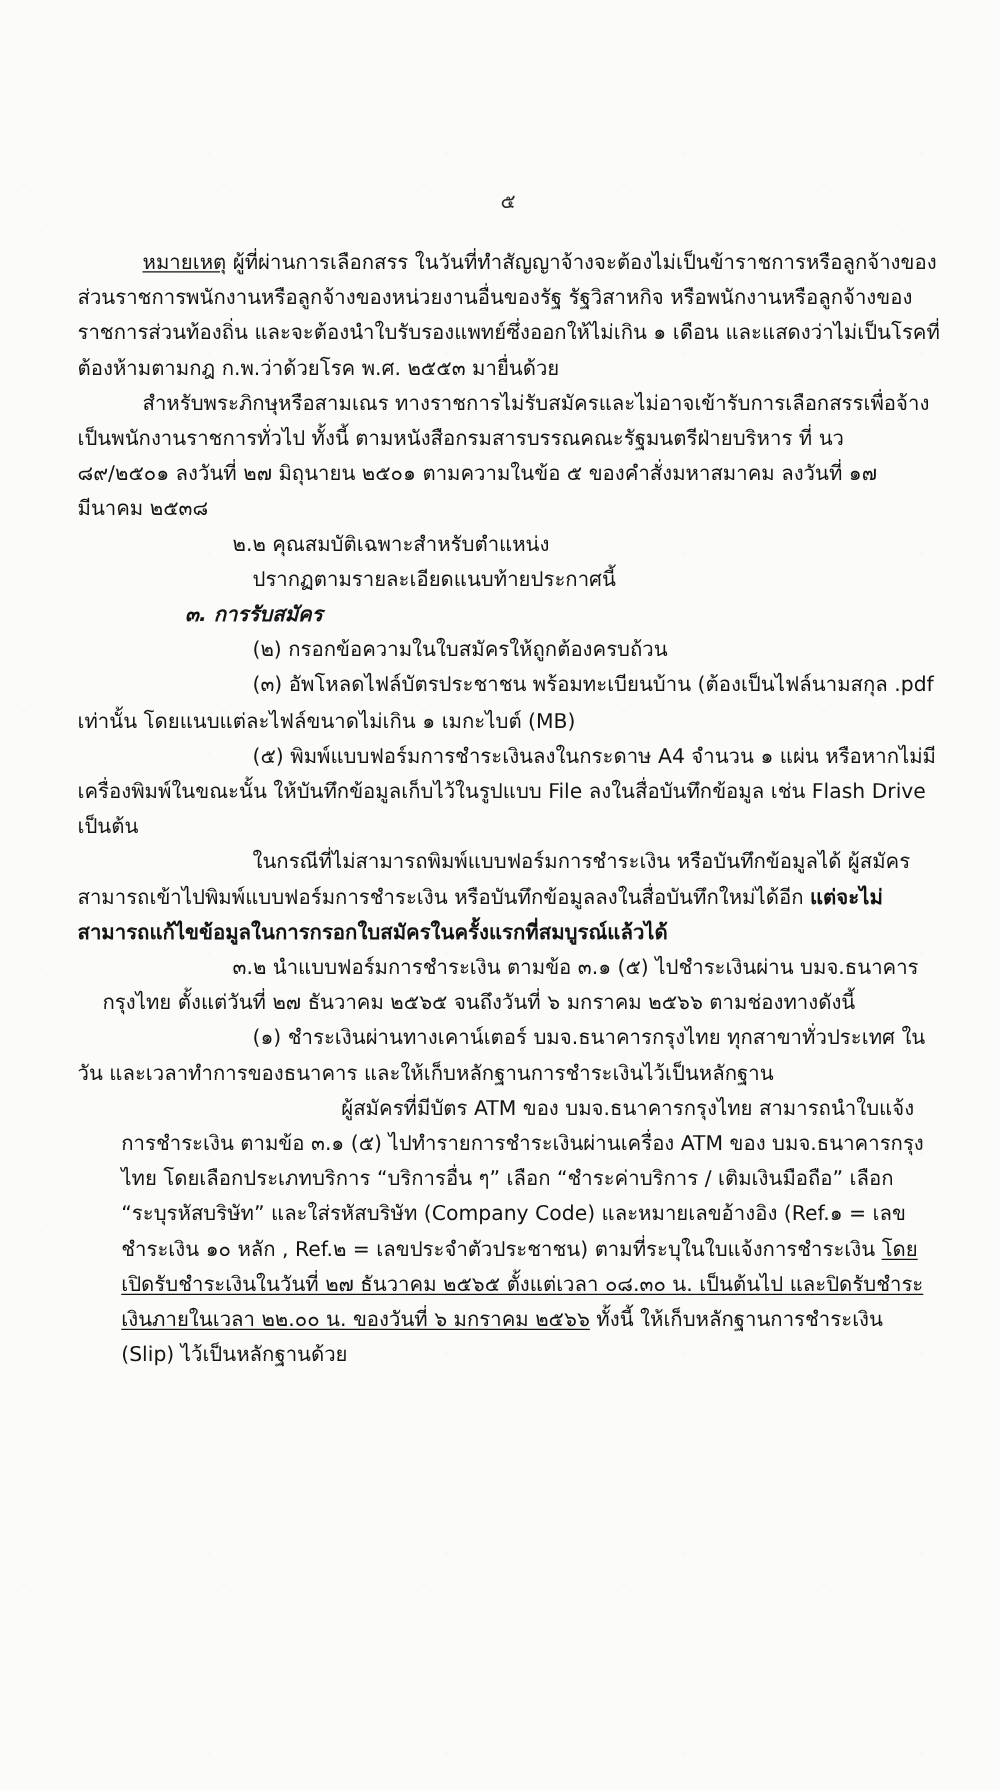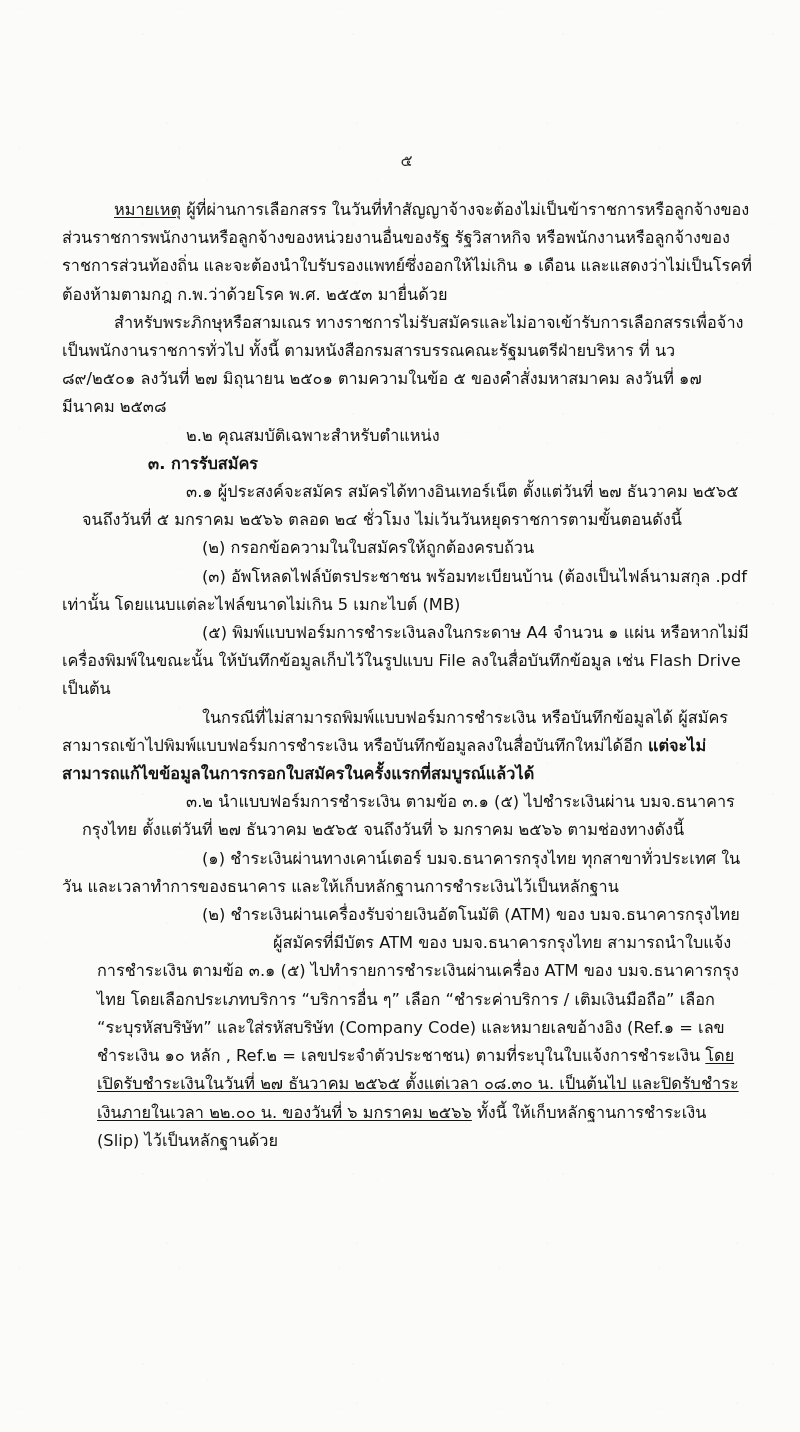--- a/index.html
+++ b/index.html
@@ -64,21 +64,21 @@
   }
   p {
     margin: 0 0 0 0;
     text-indent: 0;
   }
   .p-block { margin-bottom: 0px; }
   .ind-1 { text-indent: 52px; }
   .ind-2 { text-indent: 104px; margin-left: 20px; }
   .ind-3 { text-indent: 140px; }
   .ind-4 { text-indent: 176px; margin-left: 35px; }
-  .ind-head { text-indent: 86px; }
+  .ind-head { text-indent: 86px; font-style: italic; }
   .u { text-decoration: underline; text-underline-offset: 2px; }
   .b { font-weight: bold; }
 </style>
 </head>
 <body>
 
 <div class="page">
   <div class="content">
 
     <div class="page-number">๕</div>
@@ -86,42 +86,41 @@
     <div class="body-text">
 
       <p class="p-block ind-1">
         <span class="u">หมายเหตุ</span><span>  ผู้ที่ผ่านการเลือกสรร ในวันที่ทำสัญญาจ้างจะต้องไม่เป็นข้าราชการหรือลูกจ้างของส่วนราชการพนักงานหรือลูกจ้างของหน่วยงานอื่นของรัฐ รัฐวิสาหกิจ หรือพนักงานหรือลูกจ้างของราชการส่วนท้องถิ่น และจะต้องนำใบรับรองแพทย์ซึ่งออกให้ไม่เกิน ๑ เดือน และแสดงว่าไม่เป็นโรคที่ต้องห้ามตามกฎ ก.พ.ว่าด้วยโรค พ.ศ. ๒๕๕๓ มายื่นด้วย</span>
       </p>
 
       <p class="p-block ind-1">สำหรับพระภิกษุหรือสามเณร ทางราชการไม่รับสมัครและไม่อาจเข้ารับการเลือกสรรเพื่อจ้างเป็นพนักงานราชการทั่วไป ทั้งนี้ ตามหนังสือกรมสารบรรณคณะรัฐมนตรีฝ่ายบริหาร ที่ นว ๘๙/๒๕๐๑ ลงวันที่ ๒๗ มิถุนายน ๒๕๐๑ ตามความในข้อ ๕ ของคำสั่งมหาสมาคม ลงวันที่ ๑๗ มีนาคม ๒๕๓๘</p>
 
       <p class="p-block ind-2">๒.๒ คุณสมบัติเฉพาะสำหรับตำแหน่ง</p>
 
+      <p class="p-block ind-3">ปรากฏตามรายละเอียดแนบท้ายประกาศนี้</p>
 
       <p class="p-block ind-head b">๓. การรับสมัคร</p>
 
-      <p class="p-block ind-2">๓.๑ ผู้ประสงค์จะสมัคร สมัครได้ทางอินเทอร์เน็ต ตั้งแต่วันที่ ๒๗ ธันวาคม ๒๕๖๕ จนถึงวันที่ ๕ มกราคม ๒๕๖๖ ตลอด ๒๔ ชั่วโมง ไม่เว้นวันหยุดราชการตามขั้นตอนดังนี้</p>
 
 
       <p class="p-block ind-3">(๒) กรอกข้อความในใบสมัครให้ถูกต้องครบถ้วน</p>
 
-      <p class="p-block ind-3">(๓) อัพโหลดไฟล์บัตรประชาชน พร้อมทะเบียนบ้าน (ต้องเป็นไฟล์นามสกุล .pdf เท่านั้น โดยแนบแต่ละไฟล์ขนาดไม่เกิน 5 เมกะไบต์ (MB)</p>
+      <p class="p-block ind-3">(๓) อัพโหลดไฟล์บัตรประชาชน พร้อมทะเบียนบ้าน (ต้องเป็นไฟล์นามสกุล .pdf เท่านั้น โดยแนบแต่ละไฟล์ขนาดไม่เกิน ๑ เมกะไบต์ (MB)</p>
 
 
       <p class="p-block ind-3">(๕) พิมพ์แบบฟอร์มการชำระเงินลงในกระดาษ A4 จำนวน ๑ แผ่น หรือหากไม่มีเครื่องพิมพ์ในขณะนั้น ให้บันทึกข้อมูลเก็บไว้ในรูปแบบ File ลงในสื่อบันทึกข้อมูล เช่น Flash Drive เป็นต้น</p>
 
       <p class="p-block ind-3">
         <span>ในกรณีที่ไม่สามารถพิมพ์แบบฟอร์มการชำระเงิน หรือบันทึกข้อมูลได้ ผู้สมัครสามารถเข้าไปพิมพ์แบบฟอร์มการชำระเงิน หรือบันทึกข้อมูลลงในสื่อบันทึกใหม่ได้อีก </span><span class="b">แต่จะไม่สามารถแก้ไขข้อมูลในการกรอกใบสมัครในครั้งแรกที่สมบูรณ์แล้วได้</span>
       </p>
 
       <p class="p-block ind-2">๓.๒ นำแบบฟอร์มการชำระเงิน ตามข้อ ๓.๑ (๕) ไปชำระเงินผ่าน บมจ.ธนาคารกรุงไทย ตั้งแต่วันที่ ๒๗ ธันวาคม ๒๕๖๕ จนถึงวันที่ ๖ มกราคม ๒๕๖๖ ตามช่องทางดังนี้</p>
 
       <p class="p-block ind-3">(๑) ชำระเงินผ่านทางเคาน์เตอร์ บมจ.ธนาคารกรุงไทย ทุกสาขาทั่วประเทศ ในวัน และเวลาทำการของธนาคาร และให้เก็บหลักฐานการชำระเงินไว้เป็นหลักฐาน</p>
 
-      <p class="p-block ind-3">(๒) ชำระเงินผ่านเครื่องรับจ่ายเงินอัตโนมัติ (ATM) ของ บมจ.ธนาคารกรุงไทย</p>
 
       <p class="p-block ind-4">
         <span>ผู้สมัครที่มีบัตร ATM ของ บมจ.ธนาคารกรุงไทย สามารถนำใบแจ้งการชำระเงิน ตามข้อ ๓.๑ (๕) ไปทำรายการชำระเงินผ่านเครื่อง ATM ของ บมจ.ธนาคารกรุงไทย โดยเลือกประเภทบริการ “บริการอื่น ๆ” เลือก “ชำระค่าบริการ / เติมเงินมือถือ” เลือก “ระบุรหัสบริษัท” และใส่รหัสบริษัท (Company Code) และหมายเลขอ้างอิง (Ref.๑ = เลขชำระเงิน ๑๐ หลัก , Ref.๒ = เลขประจำตัวประชาชน) ตามที่ระบุในใบแจ้งการชำระเงิน </span><span class="u">โดยเปิดรับชำระเงินในวันที่ ๒๗ ธันวาคม ๒๕๖๕ ตั้งแต่เวลา ๐๘.๓๐ น. เป็นต้นไป และปิดรับชำระเงินภายในเวลา ๒๒.๐๐ น. ของวันที่ ๖ มกราคม ๒๕๖๖</span><span> ทั้งนี้ ให้เก็บหลักฐานการชำระเงิน (Slip) ไว้เป็นหลักฐานด้วย</span>
       </p>
 
     </div>
   </div>
 </div>
 
 </body></html>

